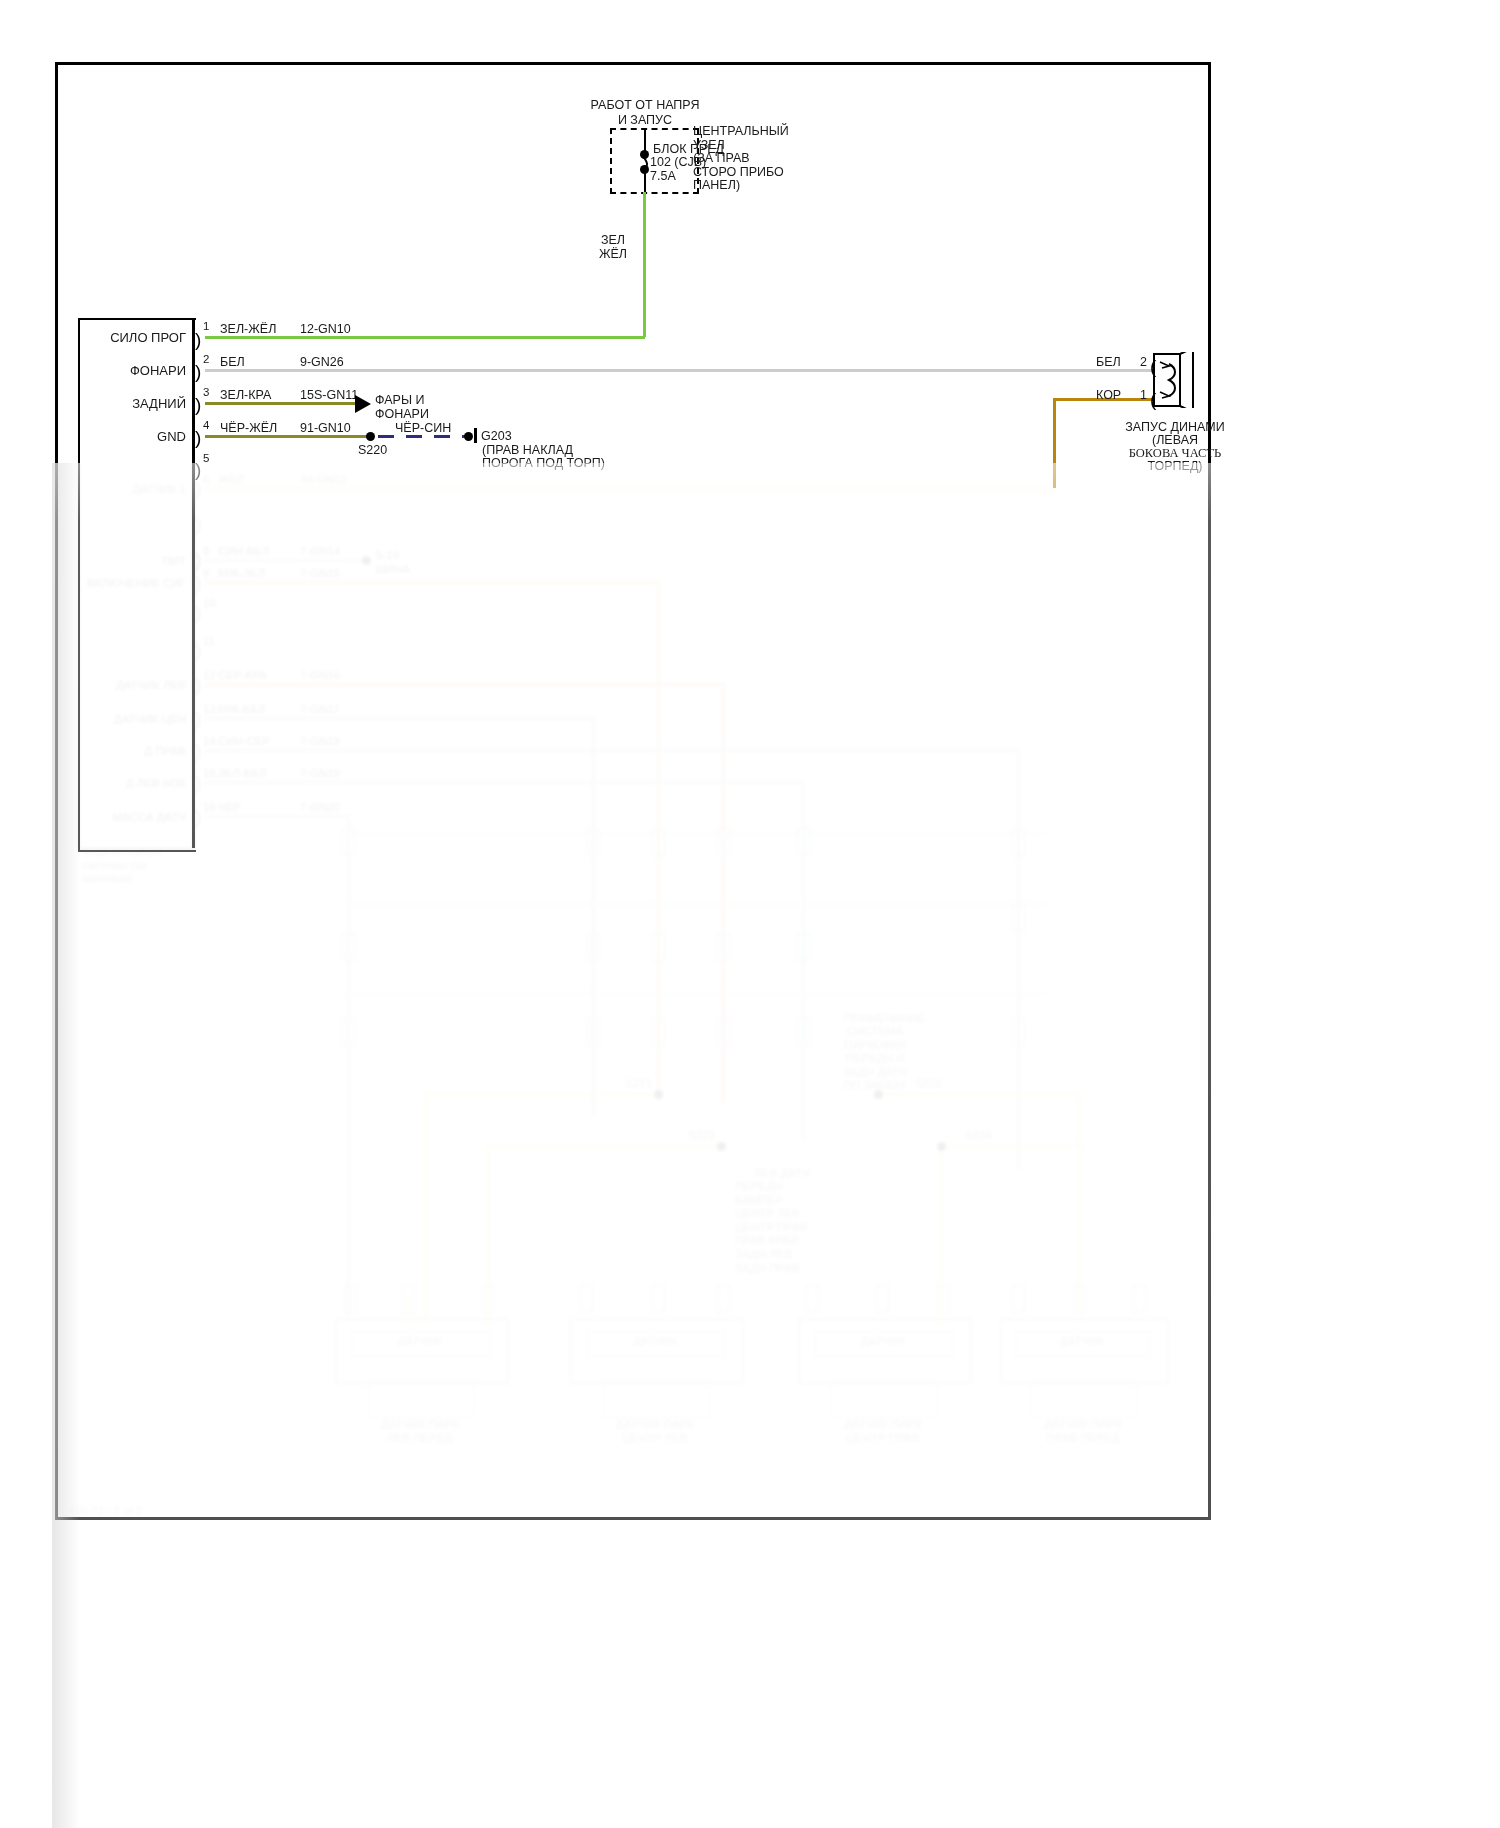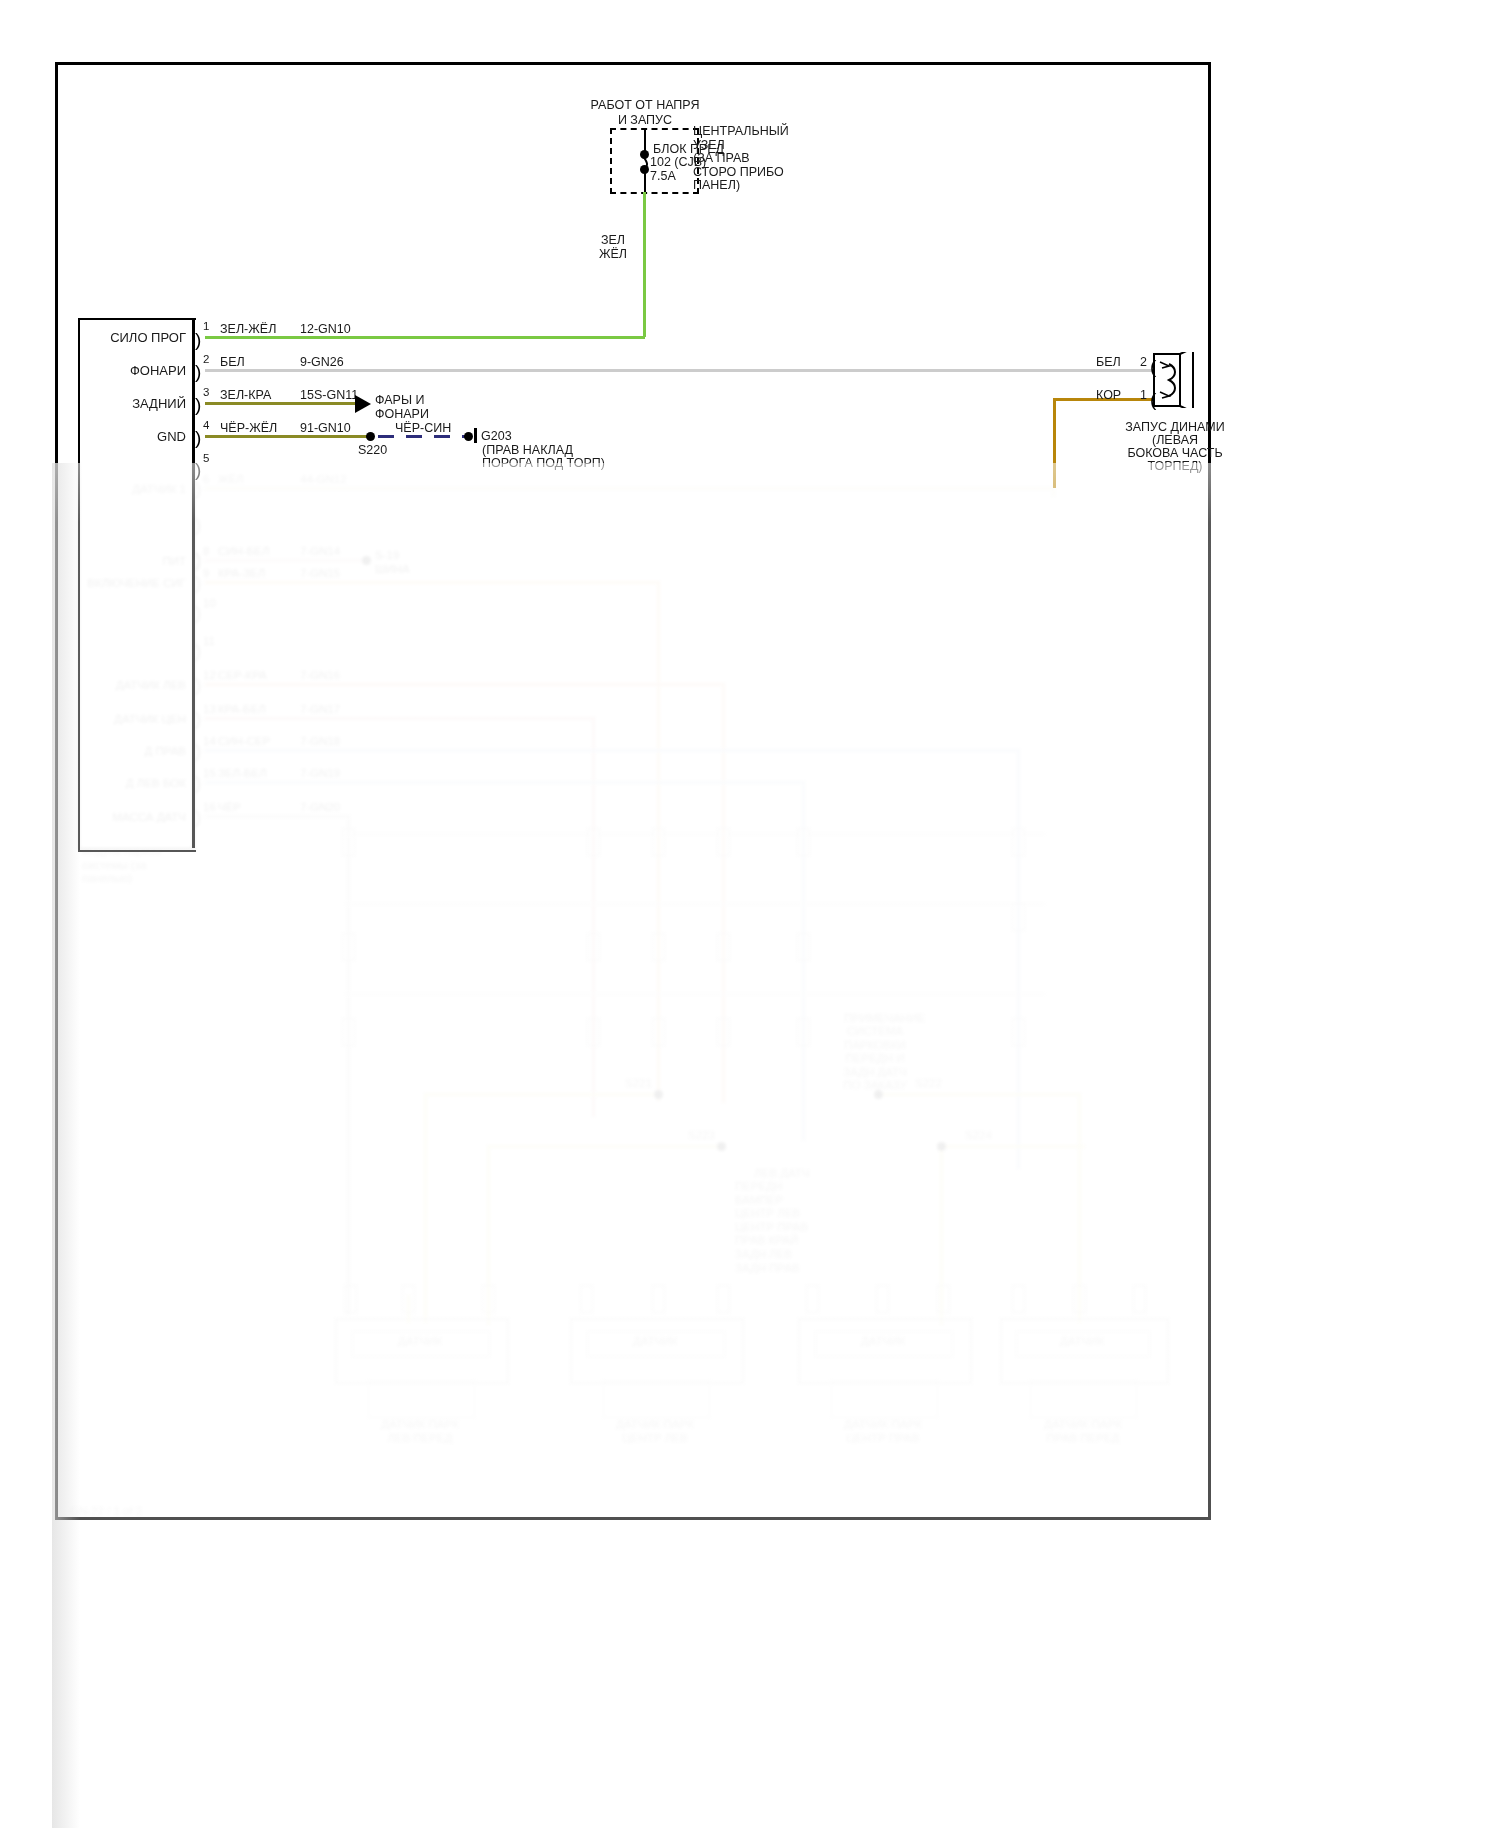--- a/index.html
+++ b/index.html
@@ -146,21 +146,21 @@
     <path d="M17 12 C25 16, 25 24, 17 28 C25 32, 25 40, 17 44" stroke="#000" stroke-width="2" fill="none"></path>
     <path d="M8 10 L17 14 L10 16" stroke="#000" stroke-width="1.6" fill="none"></path>
     <path d="M8 40 L17 44 L10 46" stroke="#000" stroke-width="1.6" fill="none"></path>
   </svg>
 
   <div class="pinbr" style="left:1150px;top:357px;">(</div>
   <div class="pinbr" style="left:1150px;top:390px;">(</div>
 
   <div class="txt t12 ctr" style="left:1080px;top:420px;width:190px;">ЗАПУС ДИНАМИ</div>
   <div class="txt t12 ctr" style="left:1080px;top:433px;width:190px;">(ЛЕВАЯ</div>
-  <div class="txt t12 ctr" style="left:1080px;top:446px;width:190px;">БОКОВА ЧАСТЬ</div>
+  <div class="txt t12 ctr" style="left:1080px;top:446px;width:190px;font-family:Liberation Serif, serif;">БОКОВА ЧАСТЬ</div>
   <div class="txt t12 ctr" style="left:1080px;top:459px;width:190px;">ТОРПЕД)</div>
 
   <div id="faded">
 
     <div style="position:absolute;left:78px;top:0px;width:116px;height:385px;border:2px solid #000;border-right:none;border-top:none;"></div>
     <div class="blk" style="left:192px;top:0px;width:3px;height:385px;"></div>
 
     <div class="txt t11" style="left:82px;top:382px;width:150px;color:#555;">модуль парков<br>системы (за<br>панелью)</div>
 
     <div class="pinbr" style="left:195px;top:16px;">)</div>

